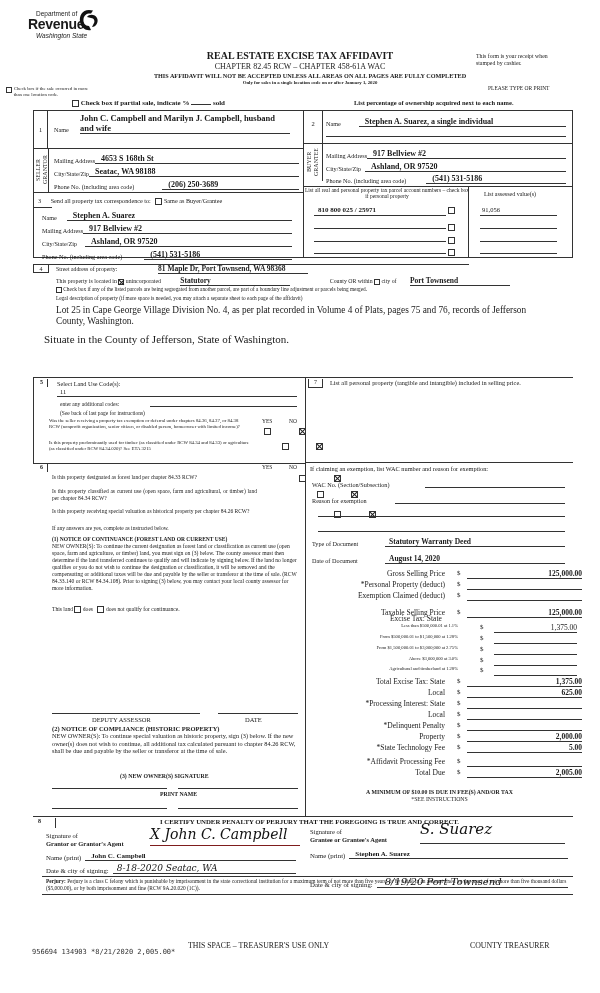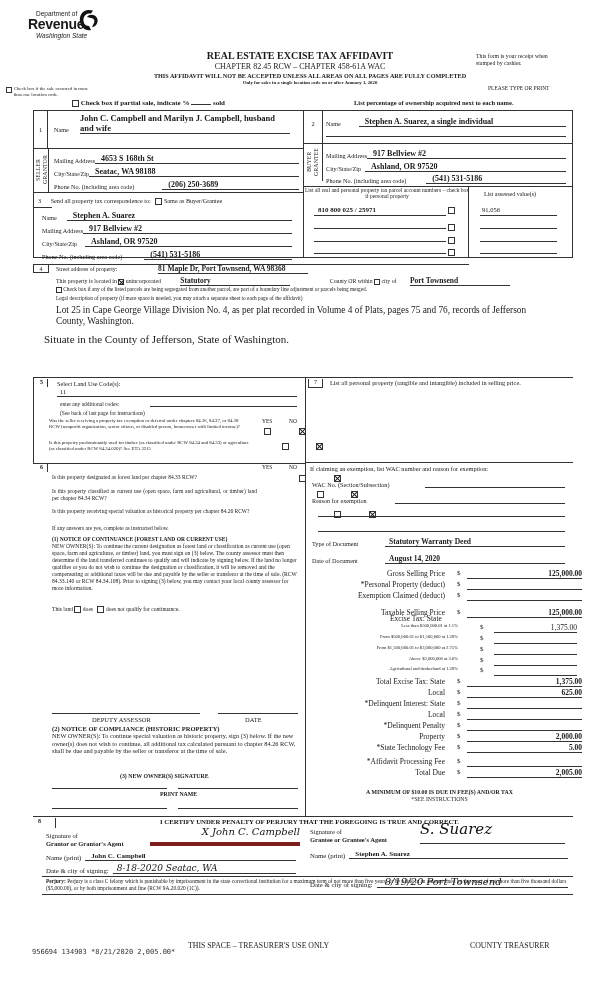--- a/index.html
+++ b/index.html
@@ -342,21 +342,21 @@
   <span class="money-lbl" style="width:135px;">Total Excise Tax: State</span>
   <span class="money-dollar" style="margin-left:12px;">$</span>
   <span class="money-val" style="width:115px;">1,375.00</span>
 </div>
 <div class="money-row" style="left:310px;top:688px;">
   <span class="money-lbl" style="width:135px;">Local</span>
   <span class="money-dollar" style="margin-left:12px;">$</span>
   <span class="money-val" style="width:115px;">625.00</span>
 </div>
 <div class="money-row" style="left:310px;top:699px;">
-  <span class="money-lbl" style="width:135px;">*Delinquent Interest: State</span>
+  <span class="money-lbl" style="width:135px;">*Processing Interest: State</span>
   <span class="money-dollar" style="margin-left:12px;">$</span>
   <span class="money-val" style="width:115px;"></span>
 </div>
 <div class="money-row" style="left:310px;top:710px;">
   <span class="money-lbl" style="width:135px;">Local</span>
   <span class="money-dollar" style="margin-left:12px;">$</span>
   <span class="money-val" style="width:115px;"></span>
 </div>
 <div class="money-row" style="left:310px;top:721px;">
   <span class="money-lbl" style="width:135px;">*Delinquent Penalty</span>
@@ -388,21 +388,21 @@
 
 
 <div class="abs" style="left:33px;top:816px;width:540px;height:1px;background:#333;"></div>
 <div class="abs" style="left:38px;top:818px;width:18px;height:10px;border-right:1px solid #333;font-size:6px;font-weight:bold;">8</div>
 <div class="abs" style="left:160px;top:818px;font-size:6.8px;font-weight:bold;white-space:nowrap;">I CERTIFY UNDER PENALTY OF PERJURY THAT THE FOREGOING IS TRUE AND CORRECT.</div>
 
 <div class="abs" style="left:46px;top:832px;font-size:6.5px;line-height:8px;">
   <div>Signature of</div>
   <div style="font-weight:bold;">Grantor or Grantor's Agent</div>
 </div>
-<div class="abs sig" style="left:150px;top:826px;width:150px;font-size:10px;border-bottom:4px solid #7f1d1d;height:20px;text-align:right;">X John C. Campbell</div>
+<div class="abs sig" style="left:150px;top:826px;width:150px;font-size:14px;border-bottom:1px solid #7f1d1d;height:20px;">X John C. Campbell</div>
 <div class="row" style="left:46px;top:850px;width:250px;">
   <span class="lbl" style="font-size:6.8px;">Name (print)</span>
   <span class="fill" style="margin-left:4px;">
       <span class="val" style="font-size:7px;">John C. Campbell</span>
     </span>
 </div>
 <div class="row" style="left:46px;top:863px;width:250px;">
   <span class="lbl" style="font-size:6.8px;">Date &amp; city of signing:</span>
   <span class="fill sig" style="margin-left:4px;">
       <span style="font-size:9px;padding-left:4px;">8-18-2020   Seatac, WA</span>

